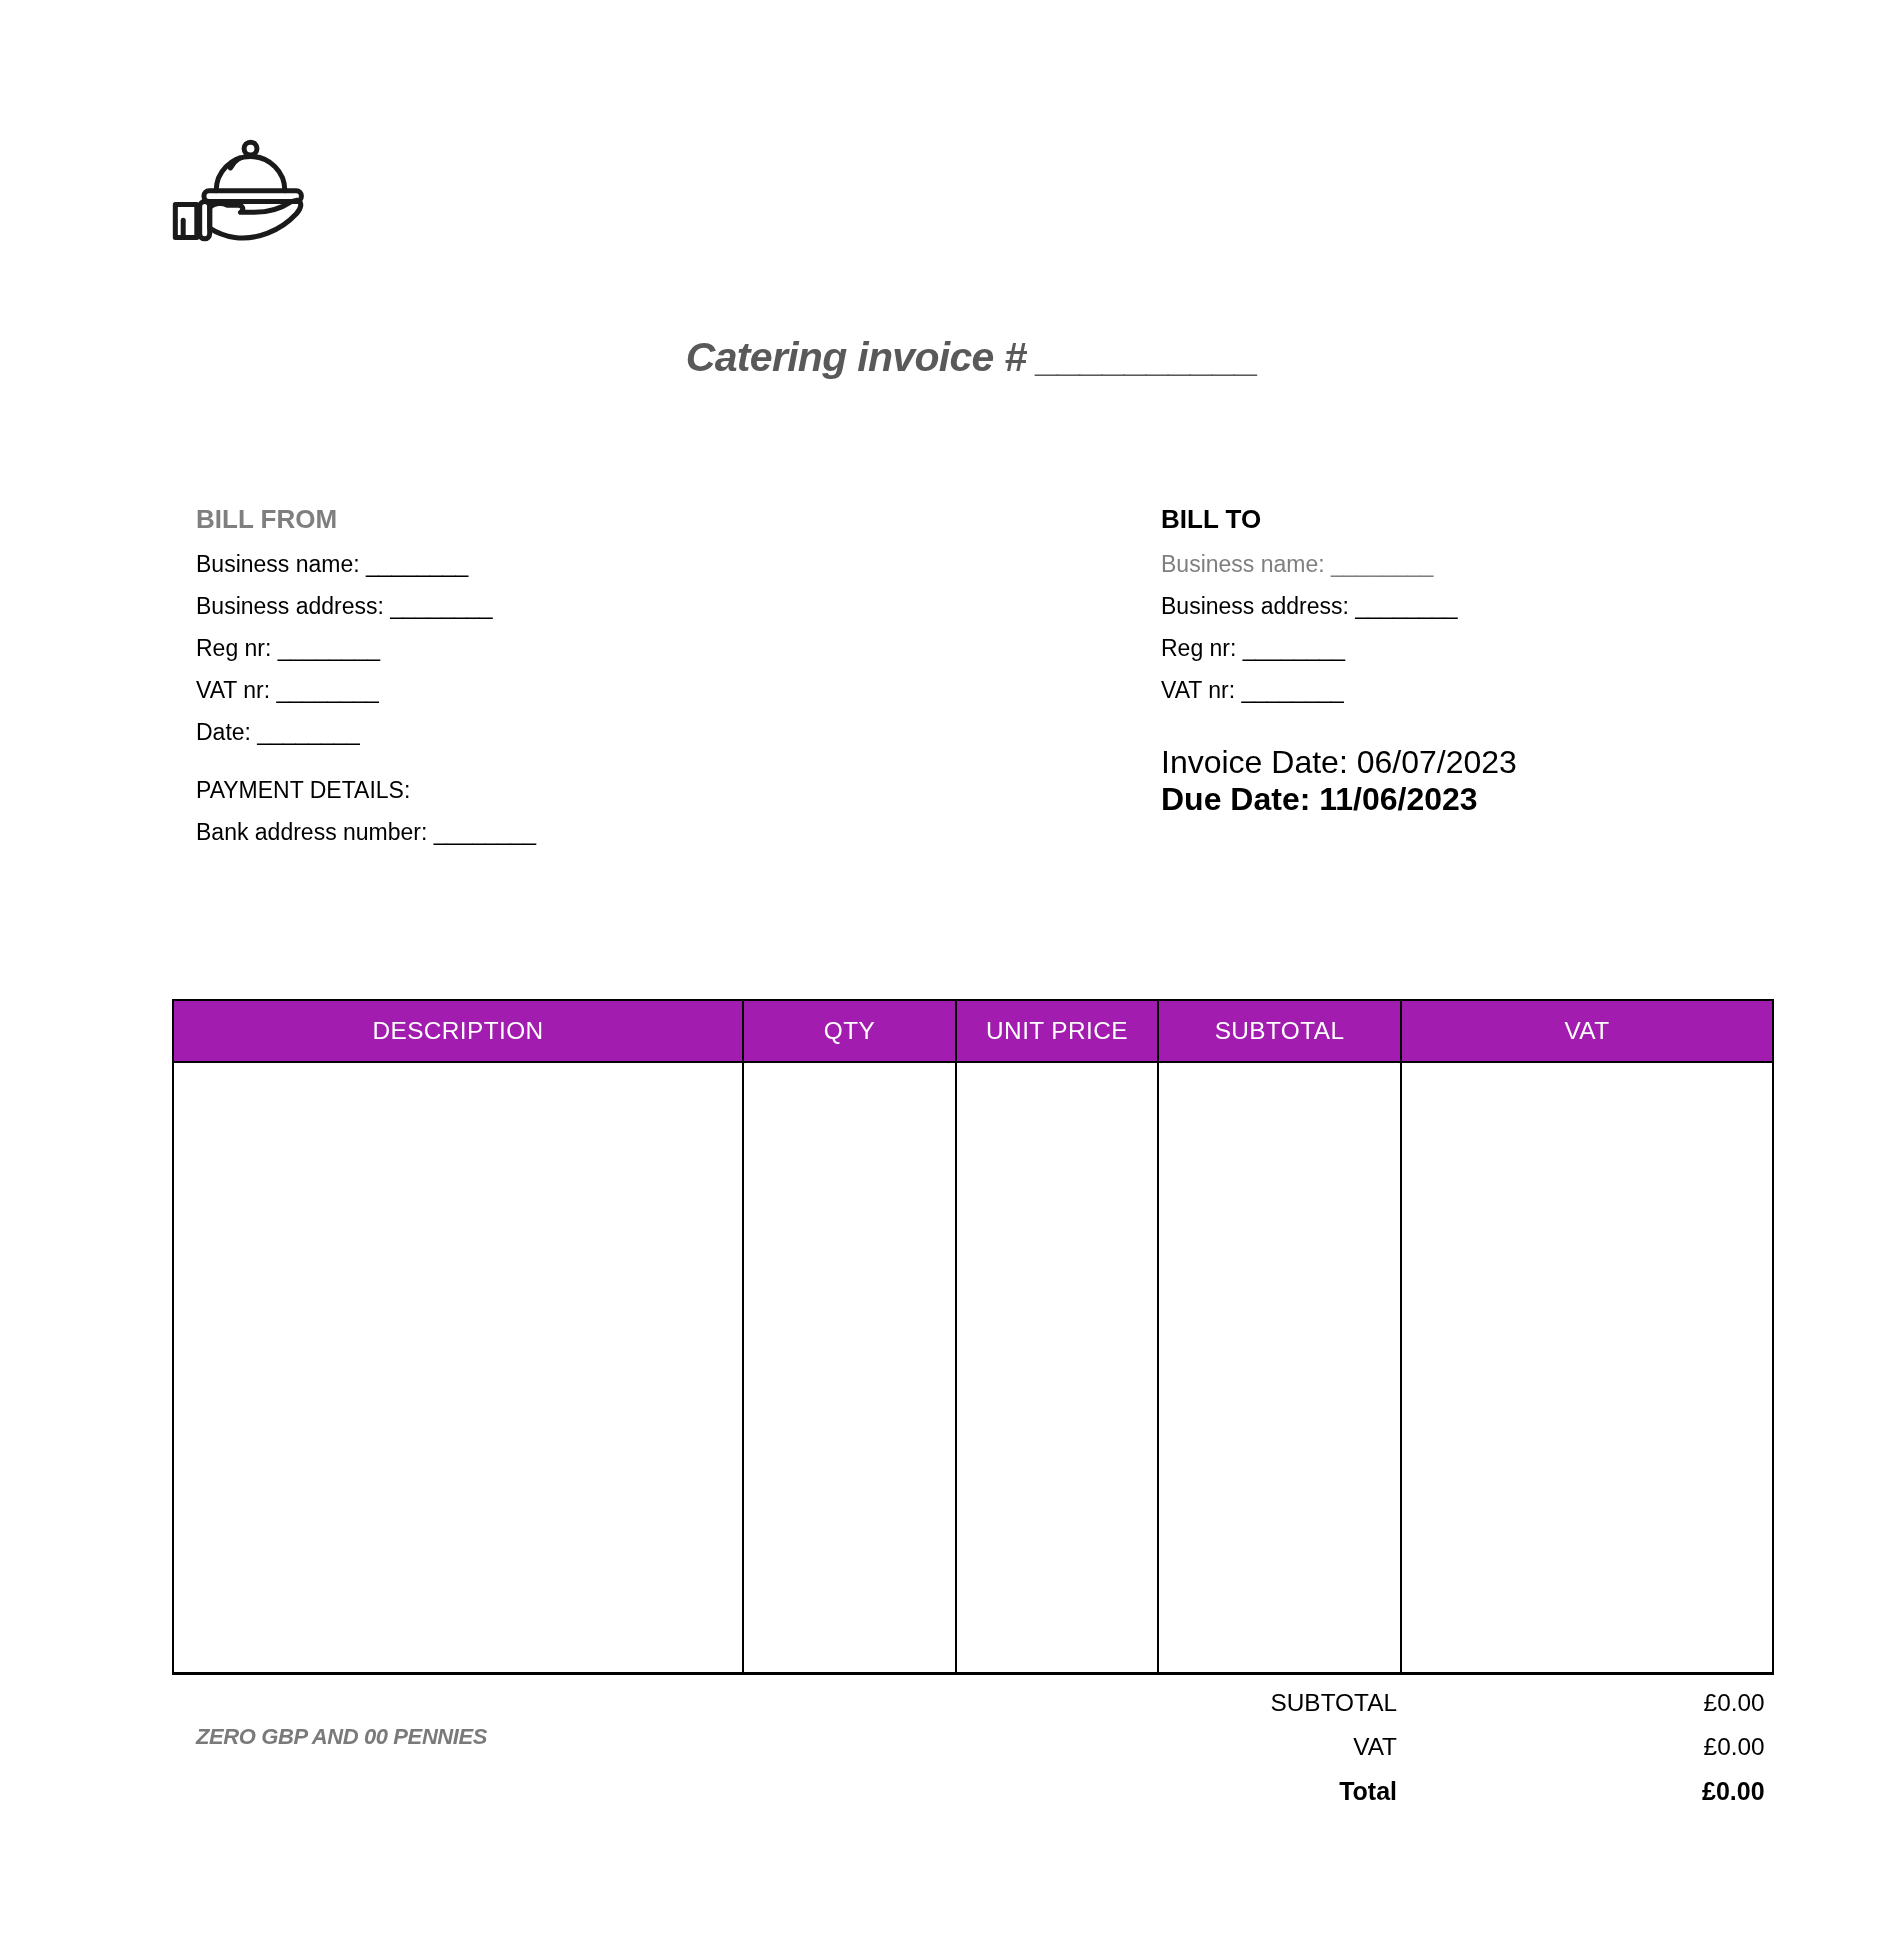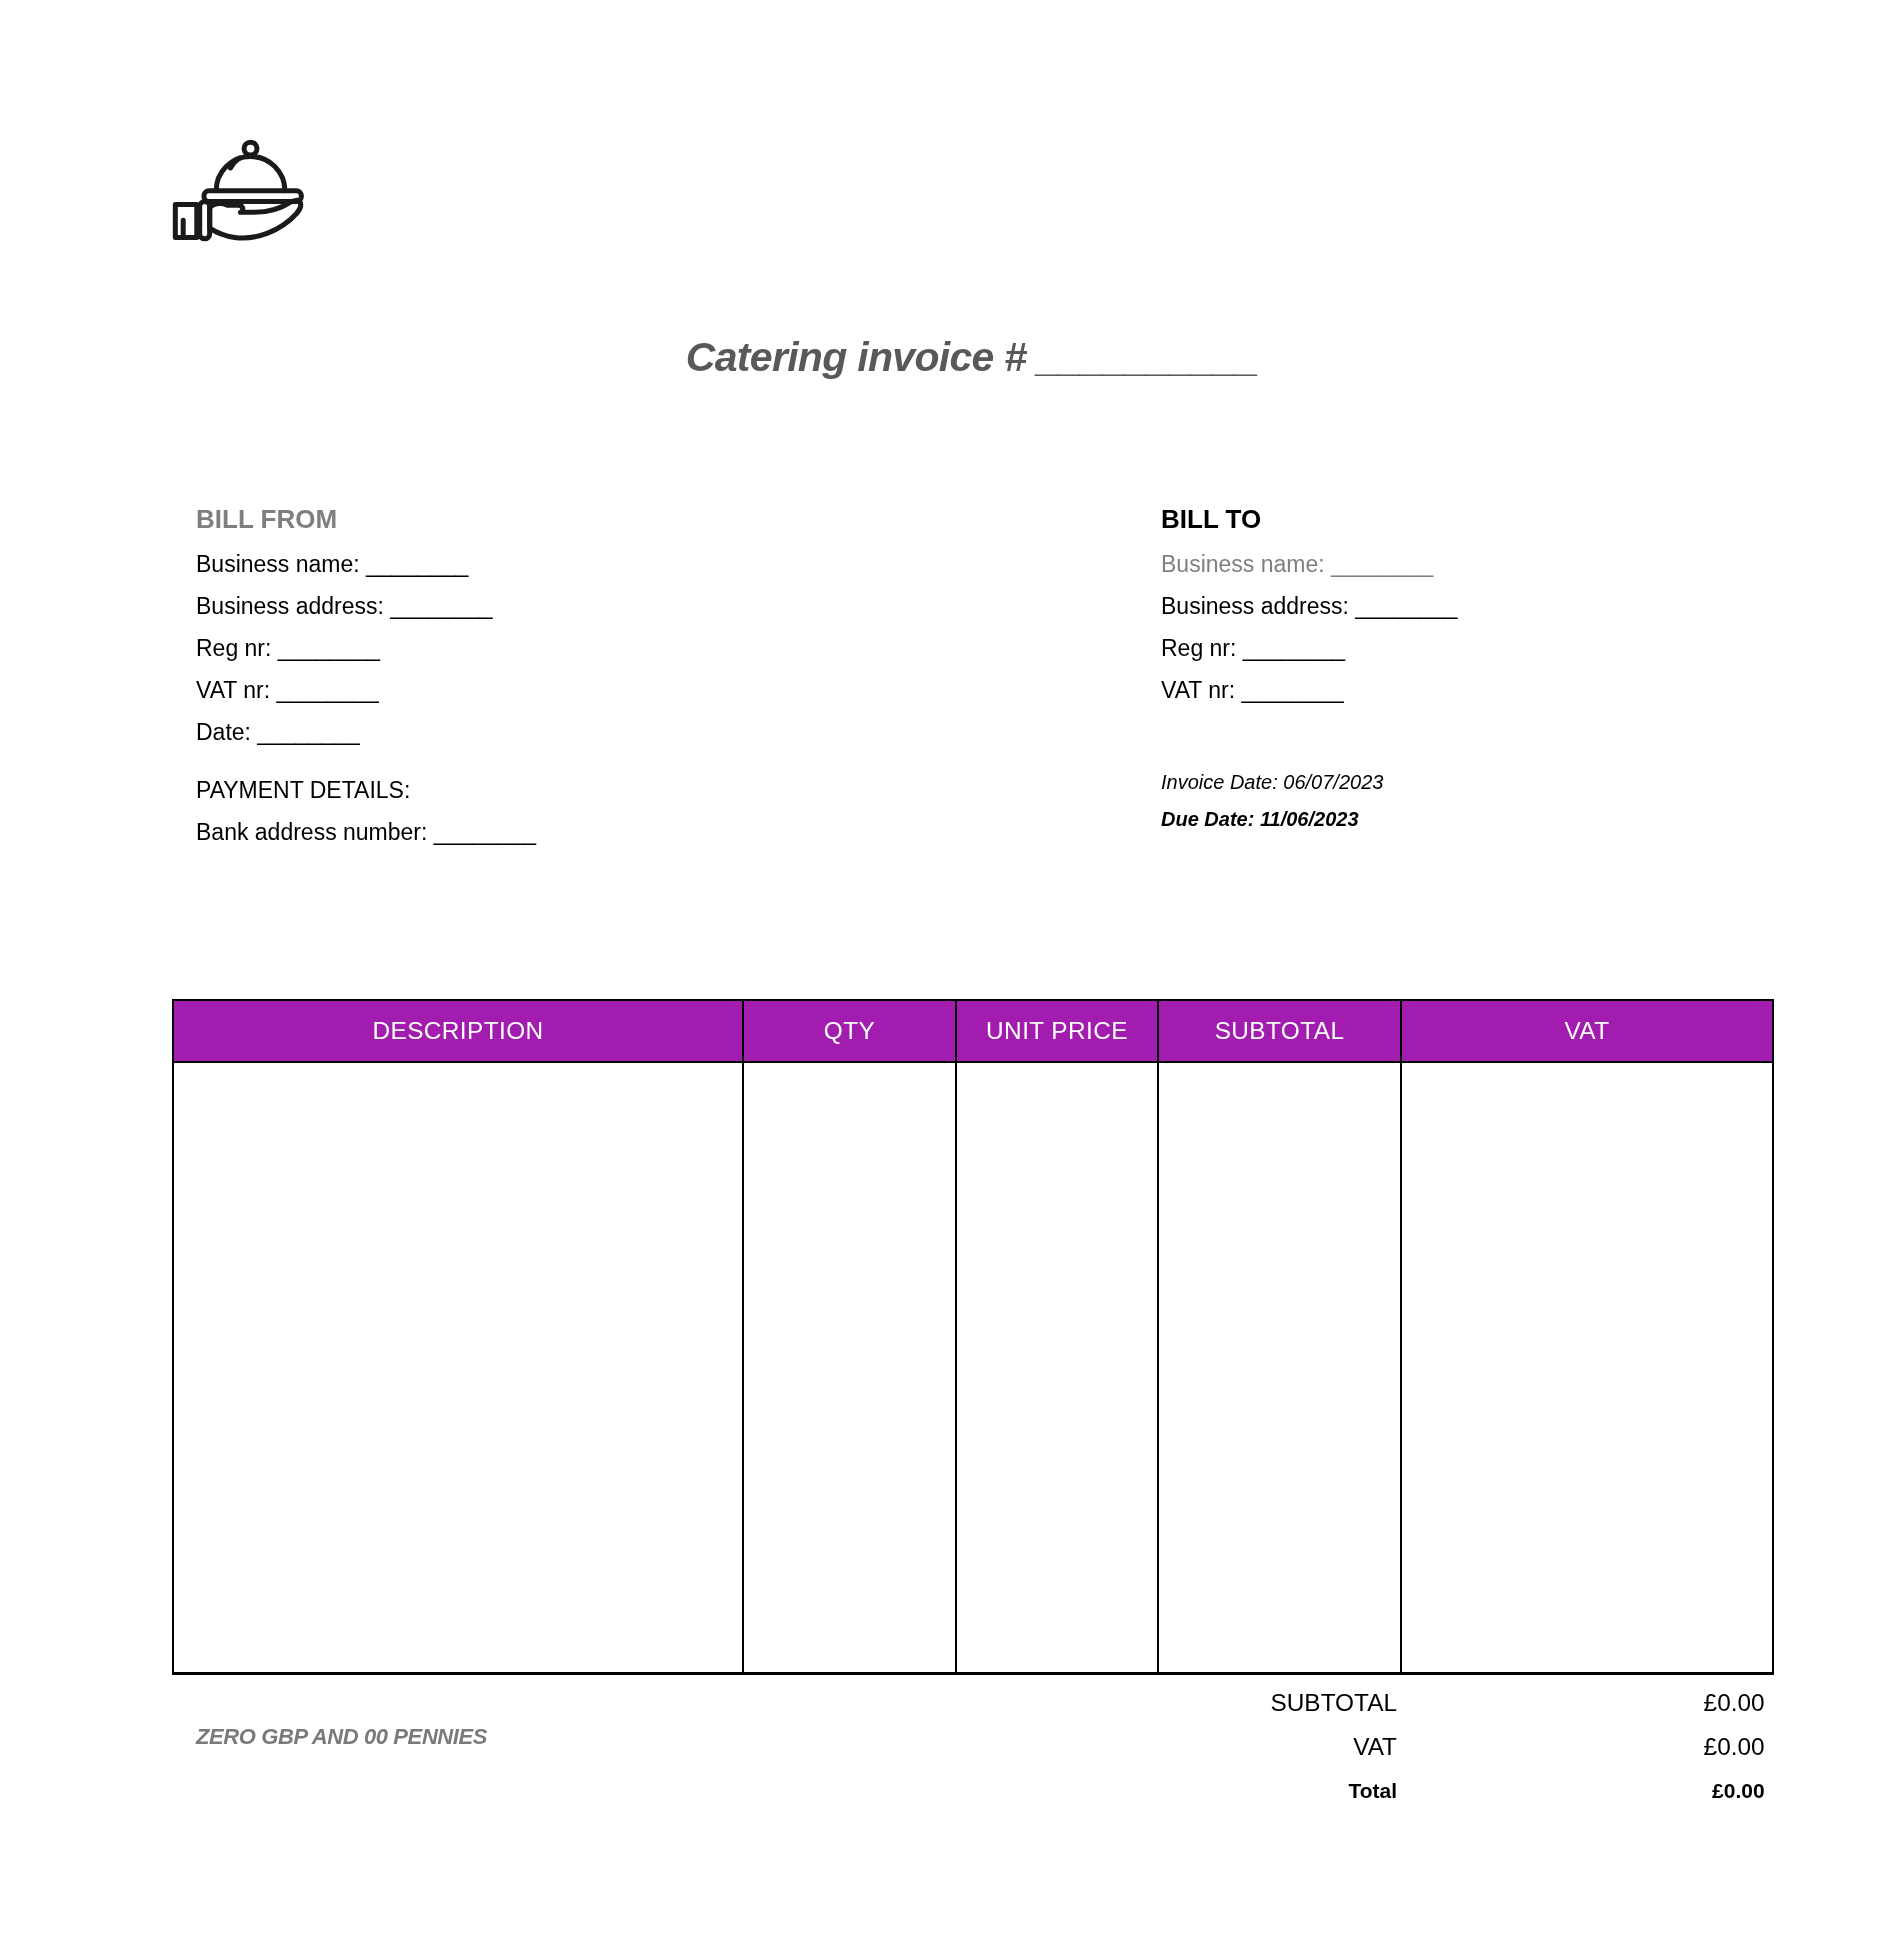--- a/index.html
+++ b/index.html
@@ -60,23 +60,22 @@
     font-size: 23px;
     line-height: 30px;
     white-space: pre;
     margin-top: 12px;
   }
 
   
   .dates {
     position: absolute;
     left: 1161px;
-    top: 764px;
-    font-size: 20px;
-    font-style: italic;
+    top: 744px;
+    font-size: 32px;
   }
   .dates .date-line { line-height: 37px; }
   .dates .due { font-weight: bold; }
 
   
   .payment {
     position: absolute;
     left: 196px;
     top: 763px;
     font-size: 23px;
@@ -125,21 +124,21 @@
   }
   .summary-label {
     width: 1225px;
     text-align: right;
   }
   .summary-value {
     flex: 1;
     text-align: right;
     padding-right: 7.4px;
   }
-  .summary-row.total { font-weight: bold; font-size: 21px; justify-content: center; }
+  .summary-row.total { font-weight: bold; font-size: 25px; justify-content: center; }
 
   
   .amount-words {
     position: absolute;
     left: 196px;
     top: 1724px;
     font-size: 22px;
     font-weight: bold;
     font-style: italic;
     color: #7a7a7a;

